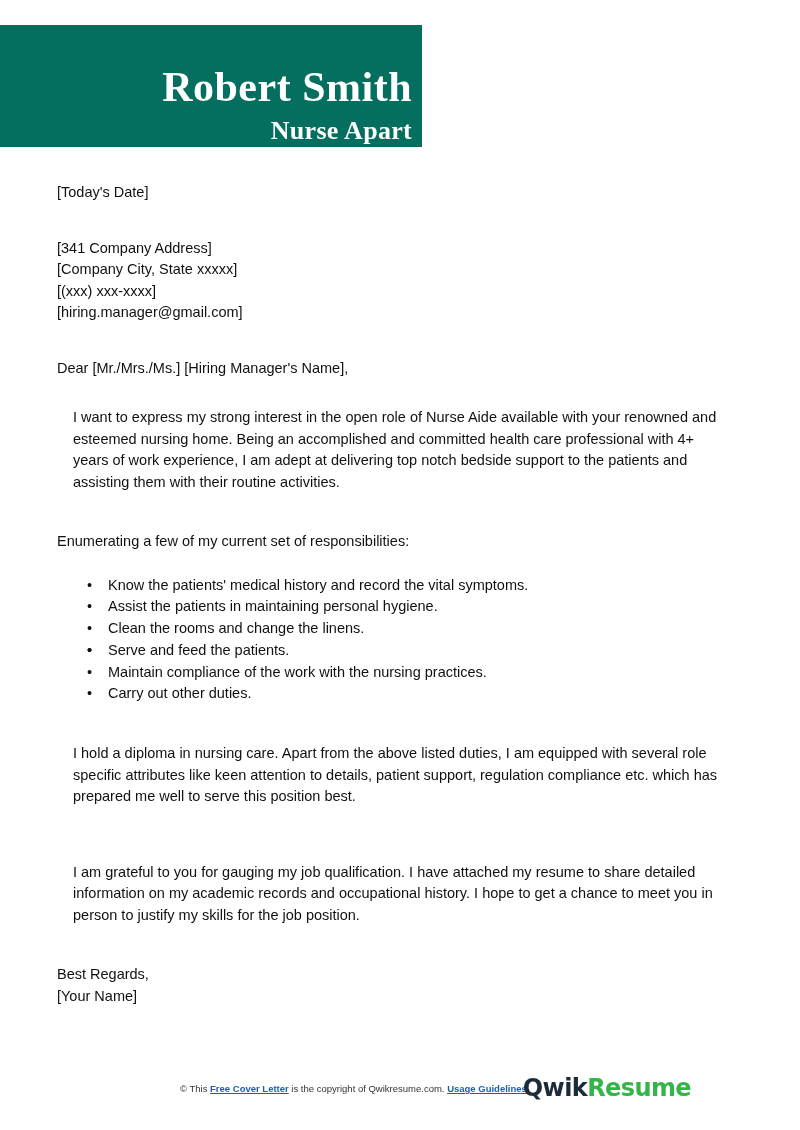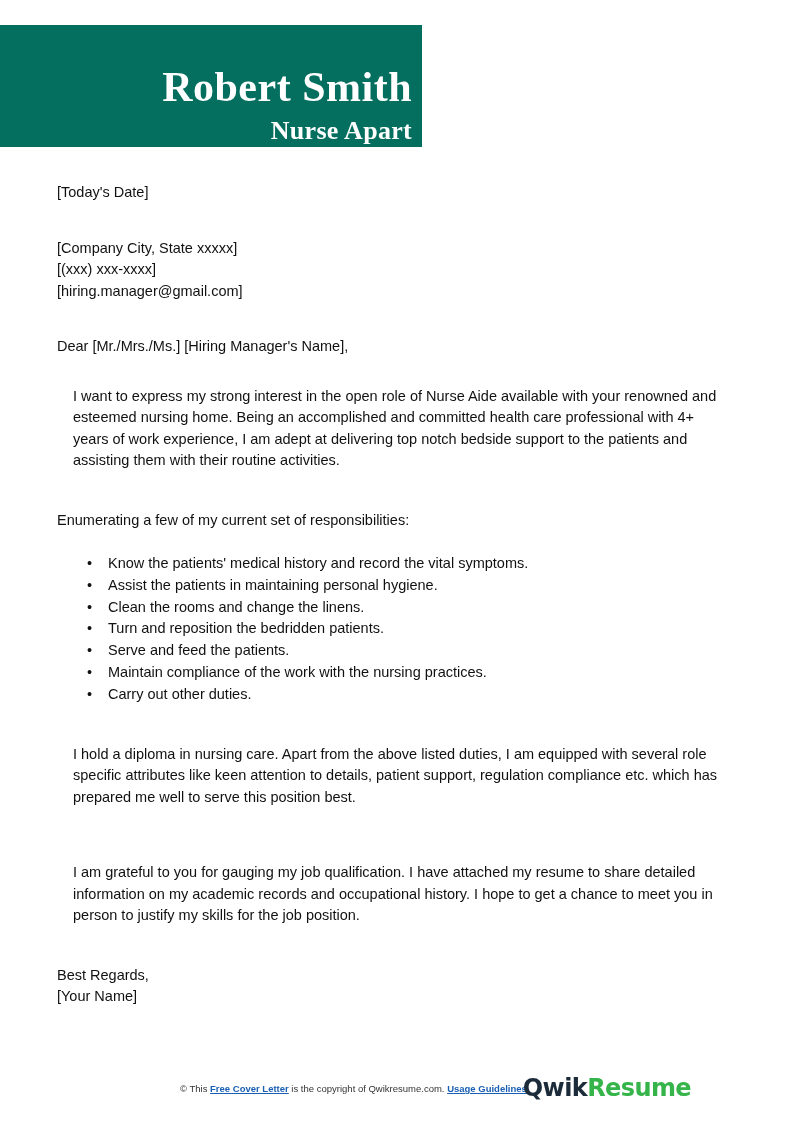--- a/index.html
+++ b/index.html
@@ -144,20 +144,21 @@
   <div id="applicant-title">Nurse Apart</div>
 </div>
 
 <div id="letter-body">
 
   <div class="letter-line">[Today's Date]</div>
 
   <div class="spacer-lg"></div>
 
   <div>
+    <div class="letter-line">[341 Company Address]</div>
     <div class="letter-line">[Company City, State xxxxx]</div>
     <div class="letter-line">[(xxx) xxx-xxxx]</div>
     <div class="letter-line">[hiring.manager@gmail.com]</div>
   </div>
 
   <div class="spacer-lg"></div>
 
   <div class="letter-line">Dear [Mr./Mrs./Ms.] [Hiring Manager's Name],</div>
 
   <div class="spacer-sm"></div>
@@ -178,21 +179,20 @@
     <li>
       <span class="bullet-dot">•</span>
       <span>Assist the patients in maintaining personal hygiene.</span>
     </li>
     <li>
       <span class="bullet-dot">•</span>
       <span>Clean the rooms and change the linens.</span>
     </li>
     <li>
       <span class="bullet-dot">•</span>
-      <span>Turn and reposition the bedridden patients.</span>
     </li>
     <li>
       <span class="bullet-dot">•</span>
       <span>Serve and feed the patients.</span>
     </li>
     <li>
       <span class="bullet-dot">•</span>
       <span>Maintain compliance of the work with the nursing practices.</span>
     </li>
     <li>

